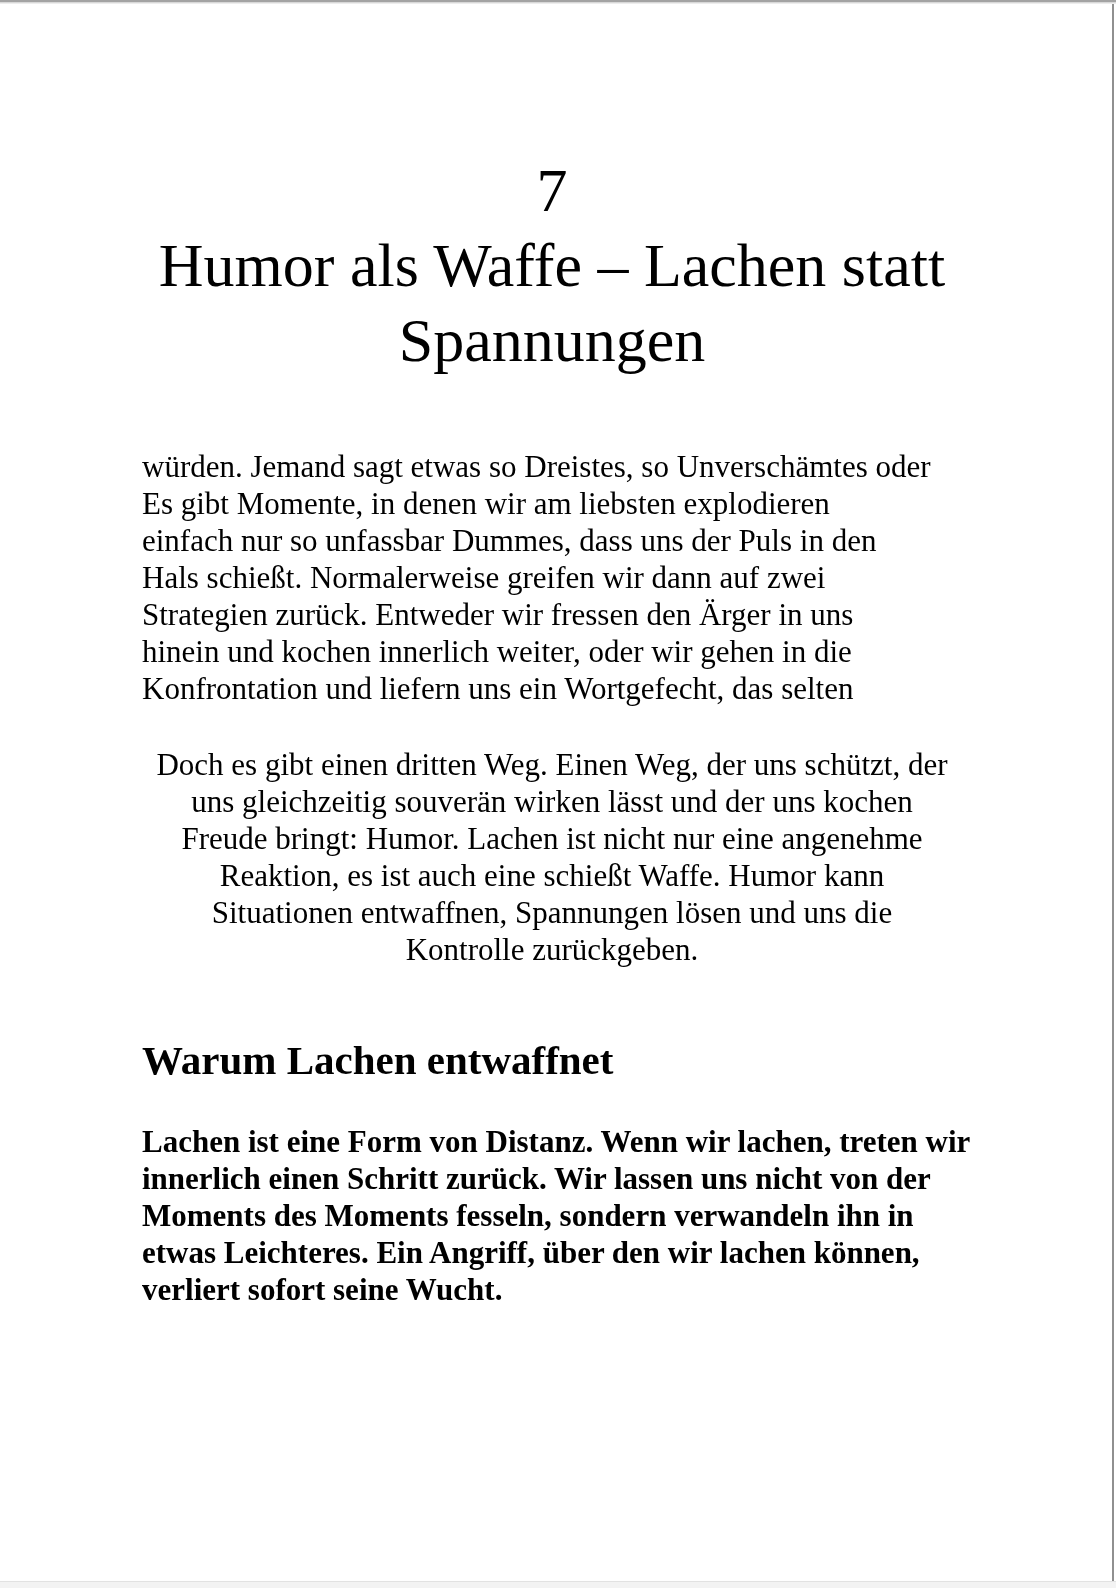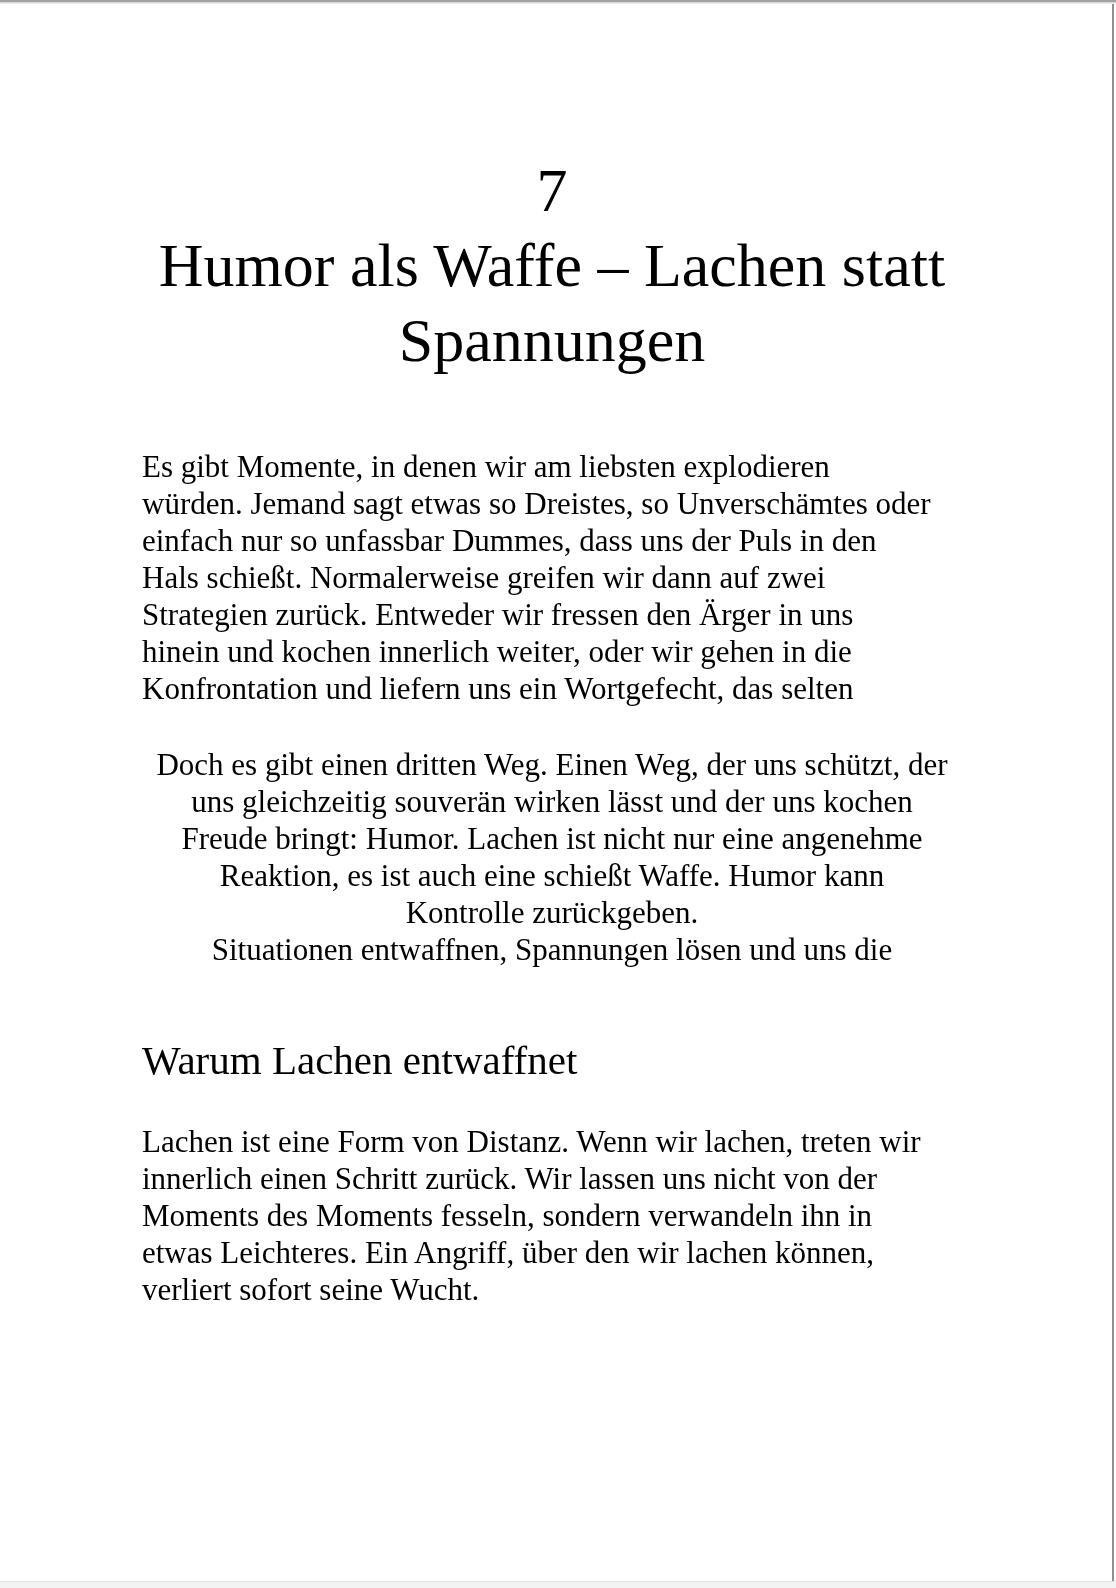--- a/index.html
+++ b/index.html
@@ -63,59 +63,59 @@
   .para .line,
   .chapter-title .line {
     white-space: pre;
   }
   .p1 { margin-top: 70px; }
   .p2 { margin-top: 39px; text-align: center; }
   .section-heading {
     margin: 68px 0 0 0;
     font-size: 41px;
     line-height: 48px;
-    font-weight: normal;
+    font-weight: bold;
     text-align: left;
   }
-  .p3 { margin-top: 39px; }
+  .p3 { margin-top: 39px; font-weight: bold; }
 </style>
 </head>
 <body>
 
 <div class="screen">
   <div class="edge-top"></div>
   <div class="edge-right"></div>
   <div class="edge-bottom"></div>
 
   <div class="content">
     <div class="chapter-head">
       <div class="chapter-number">7</div>
       <div class="chapter-title">
           <div class="line">Humor als Waffe – Lachen statt</div>
           <div class="line">Spannungen</div>
         </div>
     </div>
 
     <div class="para p1">
+        <div class="line">würden. Jemand sagt etwas so Dreistes, so Unverschämtes oder</div>
         <div class="line">Es gibt Momente, in denen wir am liebsten explodieren</div>
-        <div class="line">würden. Jemand sagt etwas so Dreistes, so Unverschämtes oder</div>
         <div class="line">einfach nur so unfassbar Dummes, dass uns der Puls in den</div>
         <div class="line">Hals schießt. Normalerweise greifen wir dann auf zwei</div>
         <div class="line">Strategien zurück. Entweder wir fressen den Ärger in uns</div>
         <div class="line">hinein und kochen innerlich weiter, oder wir gehen in die</div>
         <div class="line">Konfrontation und liefern uns ein Wortgefecht, das selten</div>
       </div>
 
     <div class="para p2">
         <div class="line">Doch es gibt einen dritten Weg. Einen Weg, der uns schützt, der</div>
         <div class="line">uns gleichzeitig souverän wirken lässt und der uns kochen</div>
         <div class="line">Freude bringt: Humor. Lachen ist nicht nur eine angenehme</div>
         <div class="line">Reaktion, es ist auch eine schießt Waffe. Humor kann</div>
+        <div class="line">Situationen entwaffnen, Spannungen lösen und uns die</div>
         <div class="line">Kontrolle zurückgeben.</div>
-        <div class="line">Situationen entwaffnen, Spannungen lösen und uns die</div>
       </div>
 
     <h2 class="section-heading">Warum Lachen entwaffnet</h2>
 
     <div class="para p3">
         <div class="line">Lachen ist eine Form von Distanz. Wenn wir lachen, treten wir</div>
         <div class="line">innerlich einen Schritt zurück. Wir lassen uns nicht von der</div>
         <div class="line">Moments des Moments fesseln, sondern verwandeln ihn in</div>
         <div class="line">etwas Leichteres. Ein Angriff, über den wir lachen können,</div>
         <div class="line">verliert sofort seine Wucht.</div>

